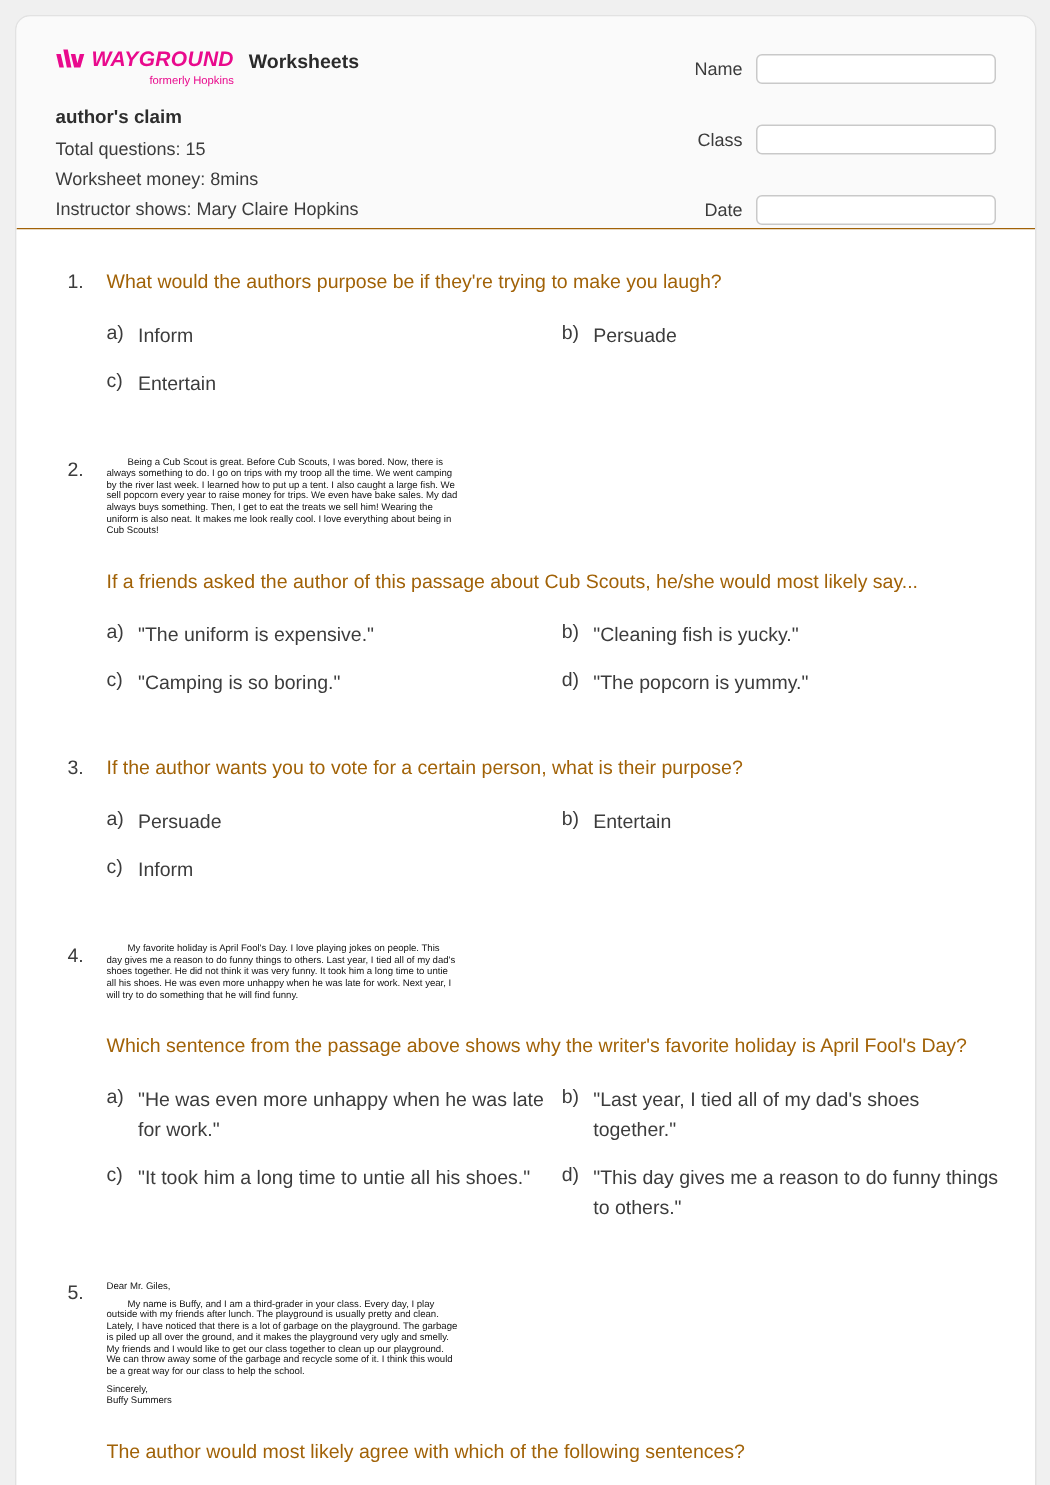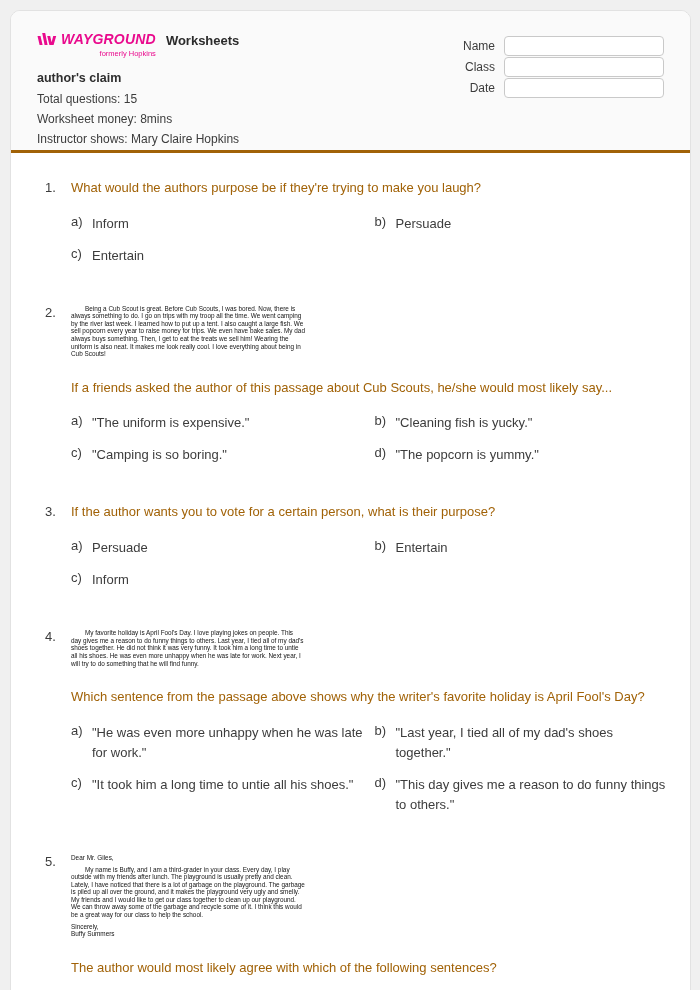--- a/index.html
+++ b/index.html
@@ -14,21 +14,21 @@
     margin: 10px auto 0 10px;
     min-height: 1200px;
     background: #ffffff;
     border: 1px solid #e2e2e2;
     border-radius: 10px;
     overflow: hidden;
   }
   
   .header {
     background: #fafafa;
-    border-bottom: 3px solid #a16207;
+    border-bottom: 1px solid #a16207;
     padding: 20px 26px 16px 26px;
     display: flex;
     justify-content: space-between;
     height: 142px;
   }
   .logo-row { display: flex; align-items: flex-start; }
   .logo-block { display: flex; flex-direction: column; align-items: flex-end; }
   .logo-main { display: flex; align-items: center; gap: 3px; }
   .brand-name {
     color: #e90a8d;
@@ -45,21 +45,21 @@
   .product-name {
     font-weight: bold;
     font-size: 13px;
     color: #2b2b2b;
     margin-left: 10px;
     margin-top: 2px;
   }
   .meta { margin-top: 13px; }
   .meta-title { font-weight: bold; font-size: 12.5px; color: #2e2e2e; margin-bottom: 7px; }
   .meta-line { font-size: 12px; color: #3c3c3c; margin-bottom: 6px; }
-  .fields { display: flex; flex-direction: column; gap: 1px; padding-top: 5px; }
+  .fields { display: flex; flex-direction: column; gap: 27px; padding-top: 5px; }
   .field-row { display: flex; align-items: center; justify-content: flex-end; gap: 9px; }
   .field-label { font-size: 12px; color: #3c3c3c; }
   .field-input {
     width: 160px;
     height: 20px;
     background: #ffffff;
     border: 1px solid #c9c9c9;
     border-radius: 4px;
     outline: none;
     font-size: 12px;

